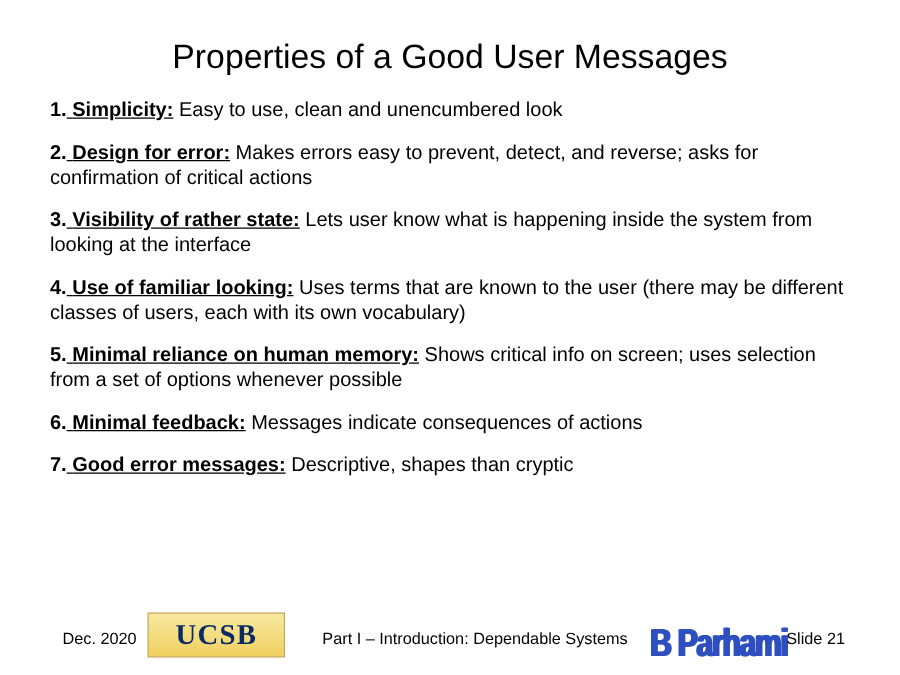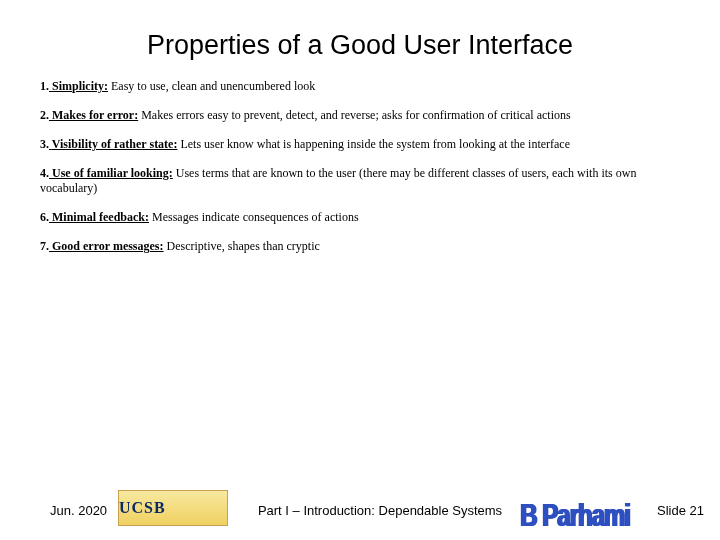--- a/index.html
+++ b/index.html
@@ -20,24 +20,23 @@
     box-sizing: border-box;
     padding: 20px 40px 0 40px;
   }
   .title {
     font-size: 27px;
     text-align: center;
     margin: 10px 0 18px 0;
     font-weight: normal;
   }
   .item {
-    font-size: 12px;
+    font-size: 16px;
     line-height: 1.25;
     margin-bottom: 14px;
-    font-family: Liberation Serif, serif;
   }
   .item .num-label {
     font-weight: bold;
     text-decoration: underline;
   }
   .item .num-label .num {
     text-decoration: none;
     display: inline-block;
   }
   .footer {
@@ -58,37 +57,38 @@
   .footer .center {
     position: absolute;
     left: 0;
     width: 720px;
     text-align: center;
     bottom: 10px;
     margin-left: 20px;
   }
   .footer .slide-num {
     position: absolute;
-    right: 16px;
+    right: 44px;
     bottom: 10px;
     text-align: center;
   }
   .ucsb-logo {
     position: absolute;
     left: 118px;
     bottom: 2px;
     width: 108px;
     height: 34px;
     background: linear-gradient(#f7e9a0, #f0d060);
     border: 1px solid #c9a050;
     display: flex;
     align-items: center;
+    justify-content: center;
     font-family: "Times New Roman", serif;
     font-weight: bold;
-    font-size: 16px;
+    font-size: 23px;
     color: #0a2a66;
     letter-spacing: 1px;
   }
   .author-signature {
     position: absolute;
     right: 90px;
     bottom: -2px;
     font-family: "Comic Sans MS", cursive, sans-serif;
     font-weight: bold;
     font-size: 24px;
@@ -96,50 +96,53 @@
     text-shadow: 1px 0 #2e4fbf, -1px 0 #2e4fbf;
     letter-spacing: -1px;
     transform: scaleY(1.3);
   }
 </style>
 </head>
 <body>
 
 <div class="slide">
 
-  <h1 class="title">Properties of a Good User Interface</h1>
+  <h1 class="title">Properties of a Good User Messages</h1>
 
   <div class="item">
     <span class="num-label"><span class="num">1.</span> <span>Simplicity:</span></span><span> Easy to use, clean and unencumbered look</span>
   </div>
 
   <div class="item">
-    <span class="num-label"><span class="num">2.</span> <span>Makes for error:</span></span><span> Makes errors easy to prevent, detect, and reverse; asks for confirmation of critical actions</span>
+    <span class="num-label"><span class="num">2.</span> <span>Design for error:</span></span><span> Makes errors easy to prevent, detect, and reverse; asks for confirmation of critical actions</span>
   </div>
 
   <div class="item">
     <span class="num-label"><span class="num">3.</span> <span>Visibility of rather state:</span></span><span> Lets user know what is happening inside the system from looking at the interface</span>
   </div>
 
   <div class="item">
     <span class="num-label"><span class="num">4.</span> <span>Use of familiar looking:</span></span><span> Uses terms that are known to the user (there may be different classes of users, each with its own vocabulary)</span>
   </div>
 
+  <div class="item">
+    <span class="num-label"><span class="num">5.</span> <span>Minimal reliance on human memory:</span></span><span> Shows critical info on screen; uses selection from a set of options whenever possible</span>
+  </div>
 
   <div class="item">
     <span class="num-label"><span class="num">6.</span> <span>Minimal feedback:</span></span><span> Messages indicate consequences of actions</span>
   </div>
 
   <div class="item">
     <span class="num-label"><span class="num">7.</span> <span>Good error messages:</span></span><span> Descriptive, shapes than cryptic</span>
   </div>
 
 
   <div class="footer">
-    <span class="date">Jun. 2020</span>
+    <span class="date">Dec. 2020</span>
     <div class="ucsb-logo">
       <span>UCSB</span>
     </div>
     <span class="center">Part I – Introduction: Dependable Systems</span>
     <span class="author-signature">B Parhami</span>
     <span class="slide-num">Slide 21</span>
   </div>
 
 </div>
 

